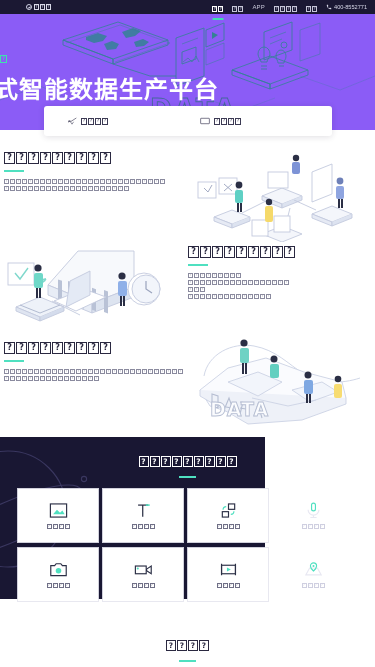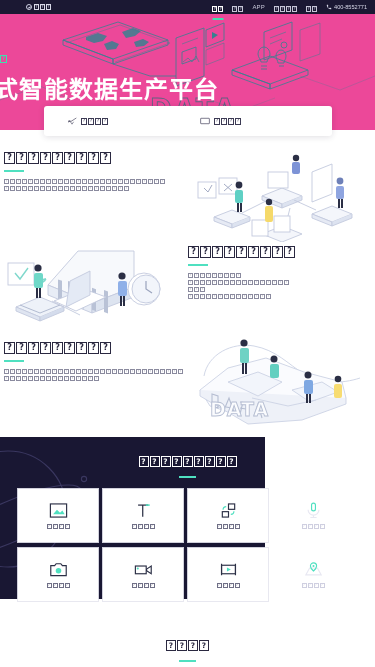--- a/index.html
+++ b/index.html
@@ -77,21 +77,21 @@
     width: 11px; height: 1.4px; background: #3fe0b0;
   }
   .nav-item.plain { font-size: 6px; letter-spacing: .2px; color: #c6c6d8; }
   .nav-phone { display: flex; align-items: center; gap: 2px; color: #d8d8e8; font-size: 5.6px; }
   .nav-phone svg { width: 6px; height: 6px; flex: none; }
 
   
   .hero {
     position: absolute; top: 14px; left: 0;
     width: 375px; height: 116px;
-    background: #ec4899;
+    background: #8b5cf6;
     overflow: hidden;
   }
   .hero-art { position: absolute; inset: 0; }
   .hero-title {
     position: absolute; left: -6px; top: 56px;
     font-size: 24px; font-weight: 700; color: #ffffff;
     letter-spacing: 1px; white-space: nowrap;
     z-index: 5;
     font-family: "DejaVu Sans", "Liberation Sans", sans-serif;
   }

